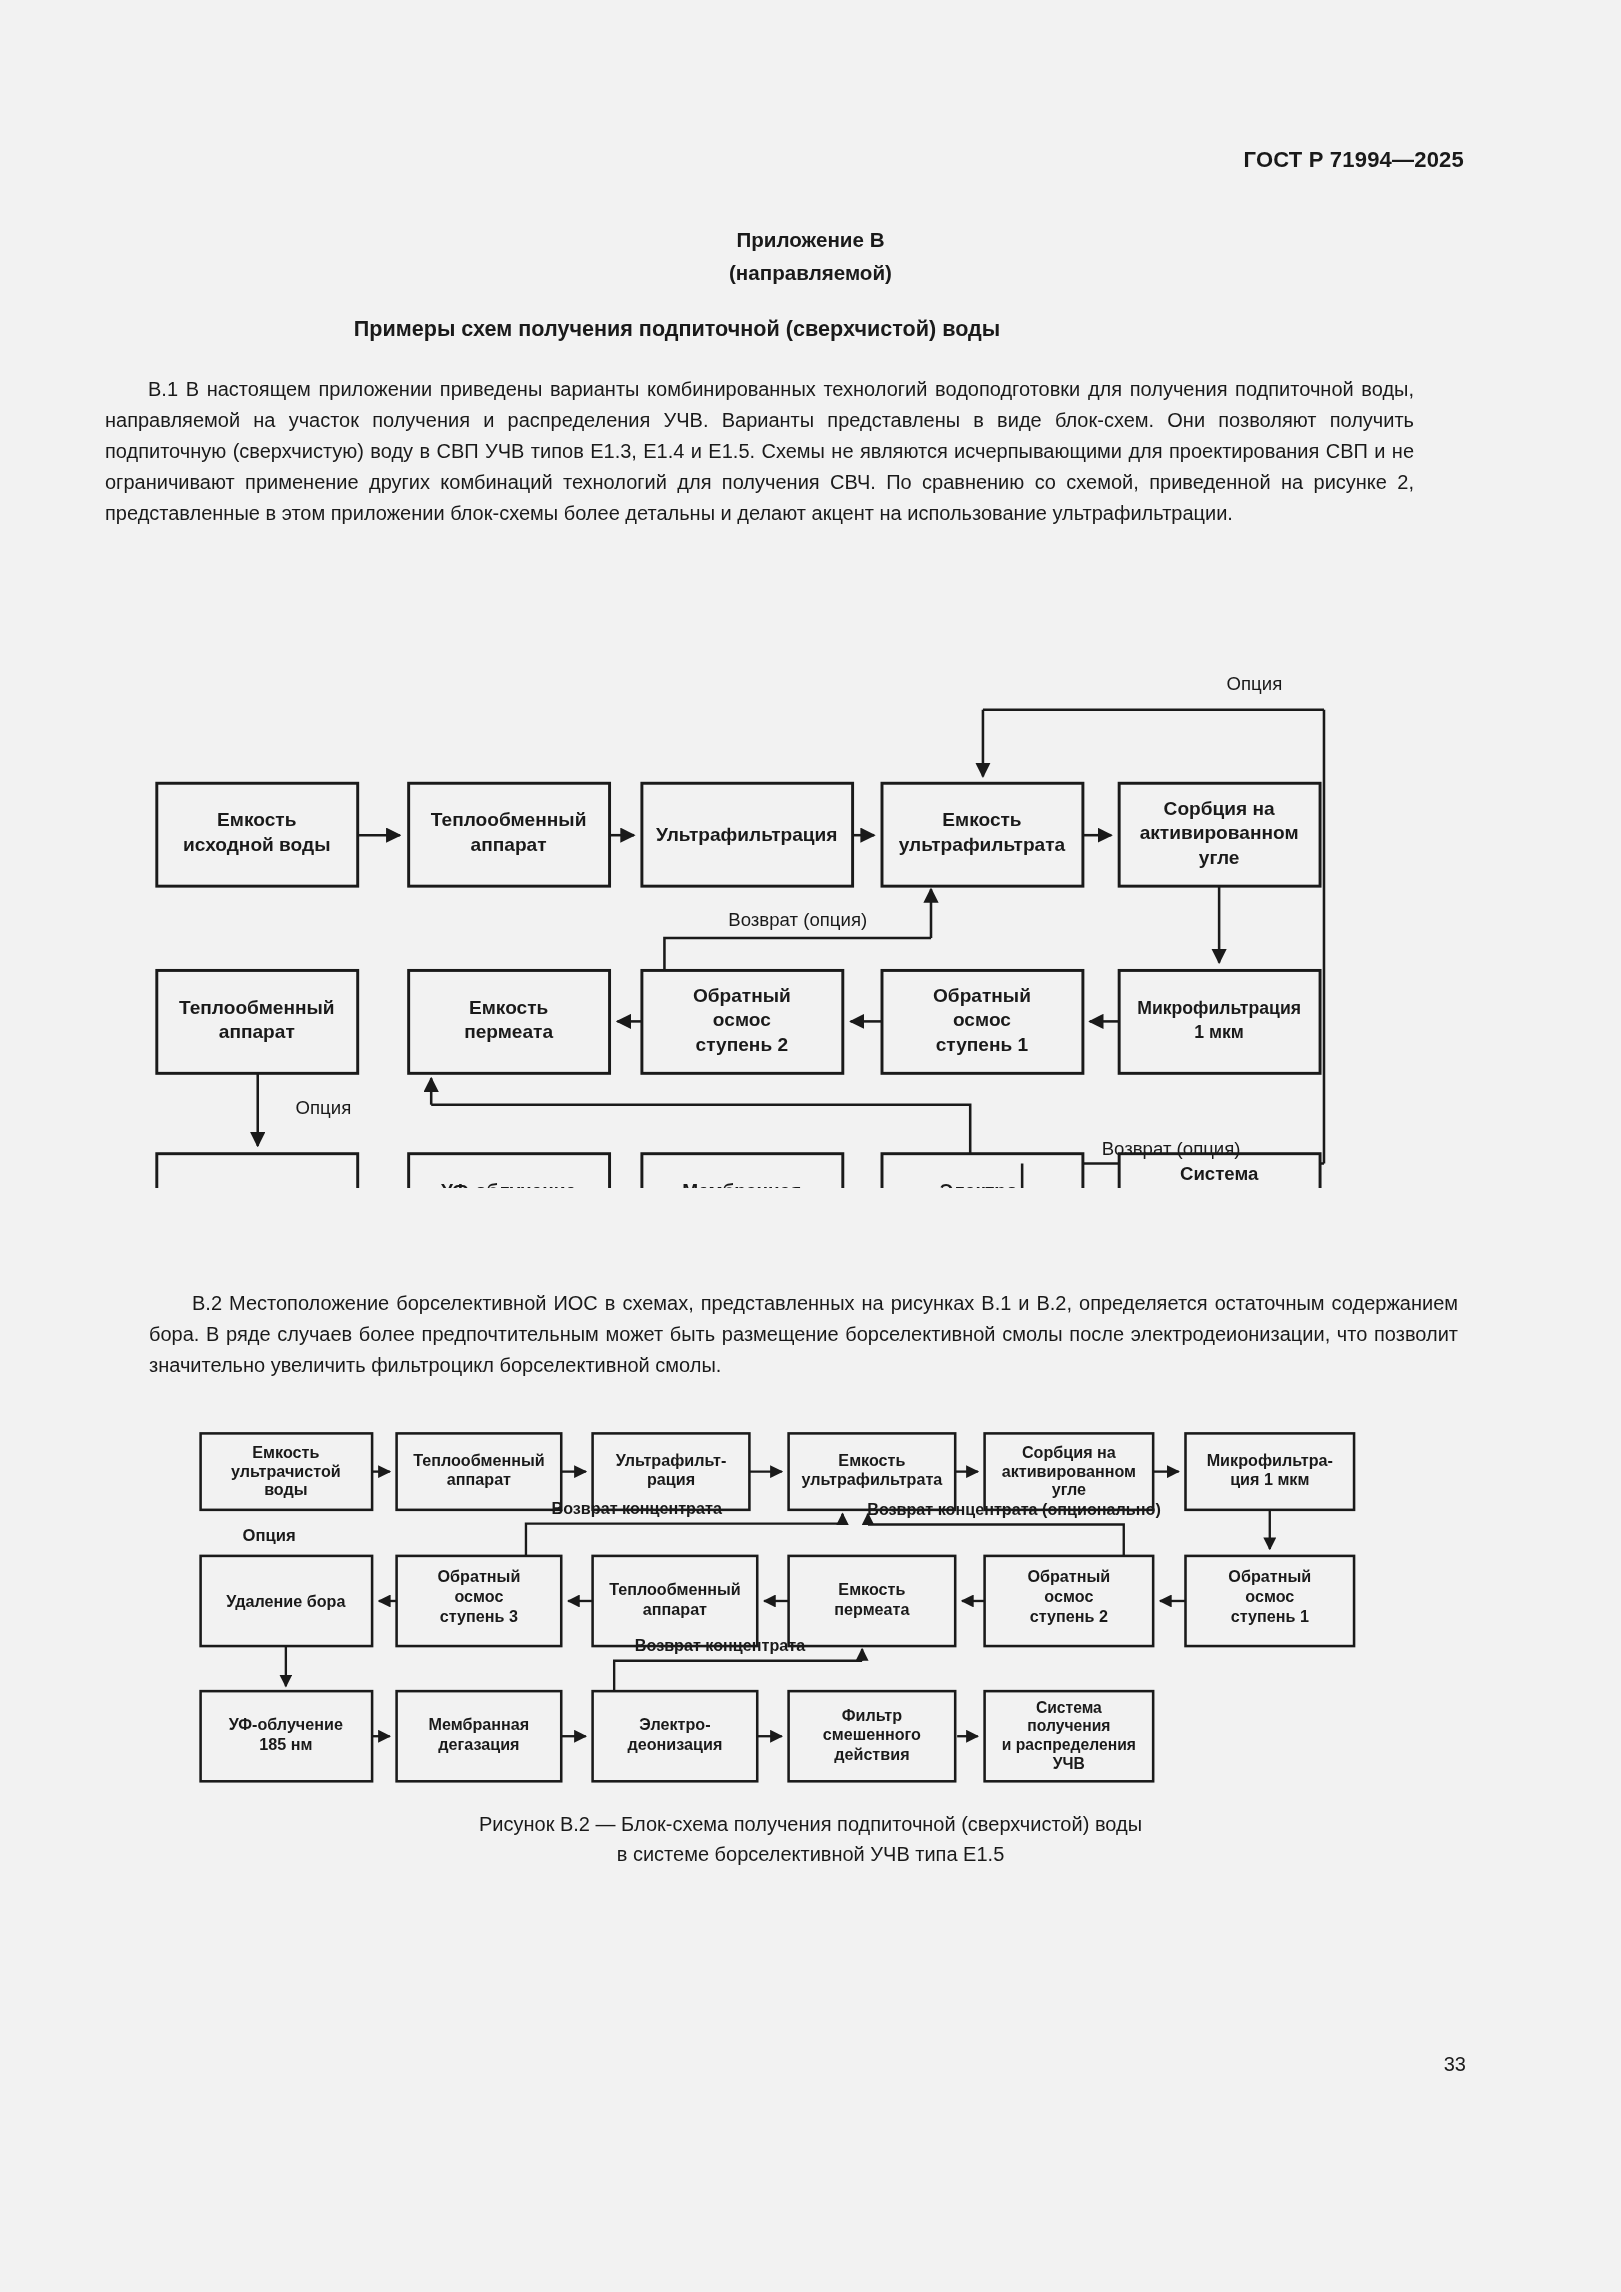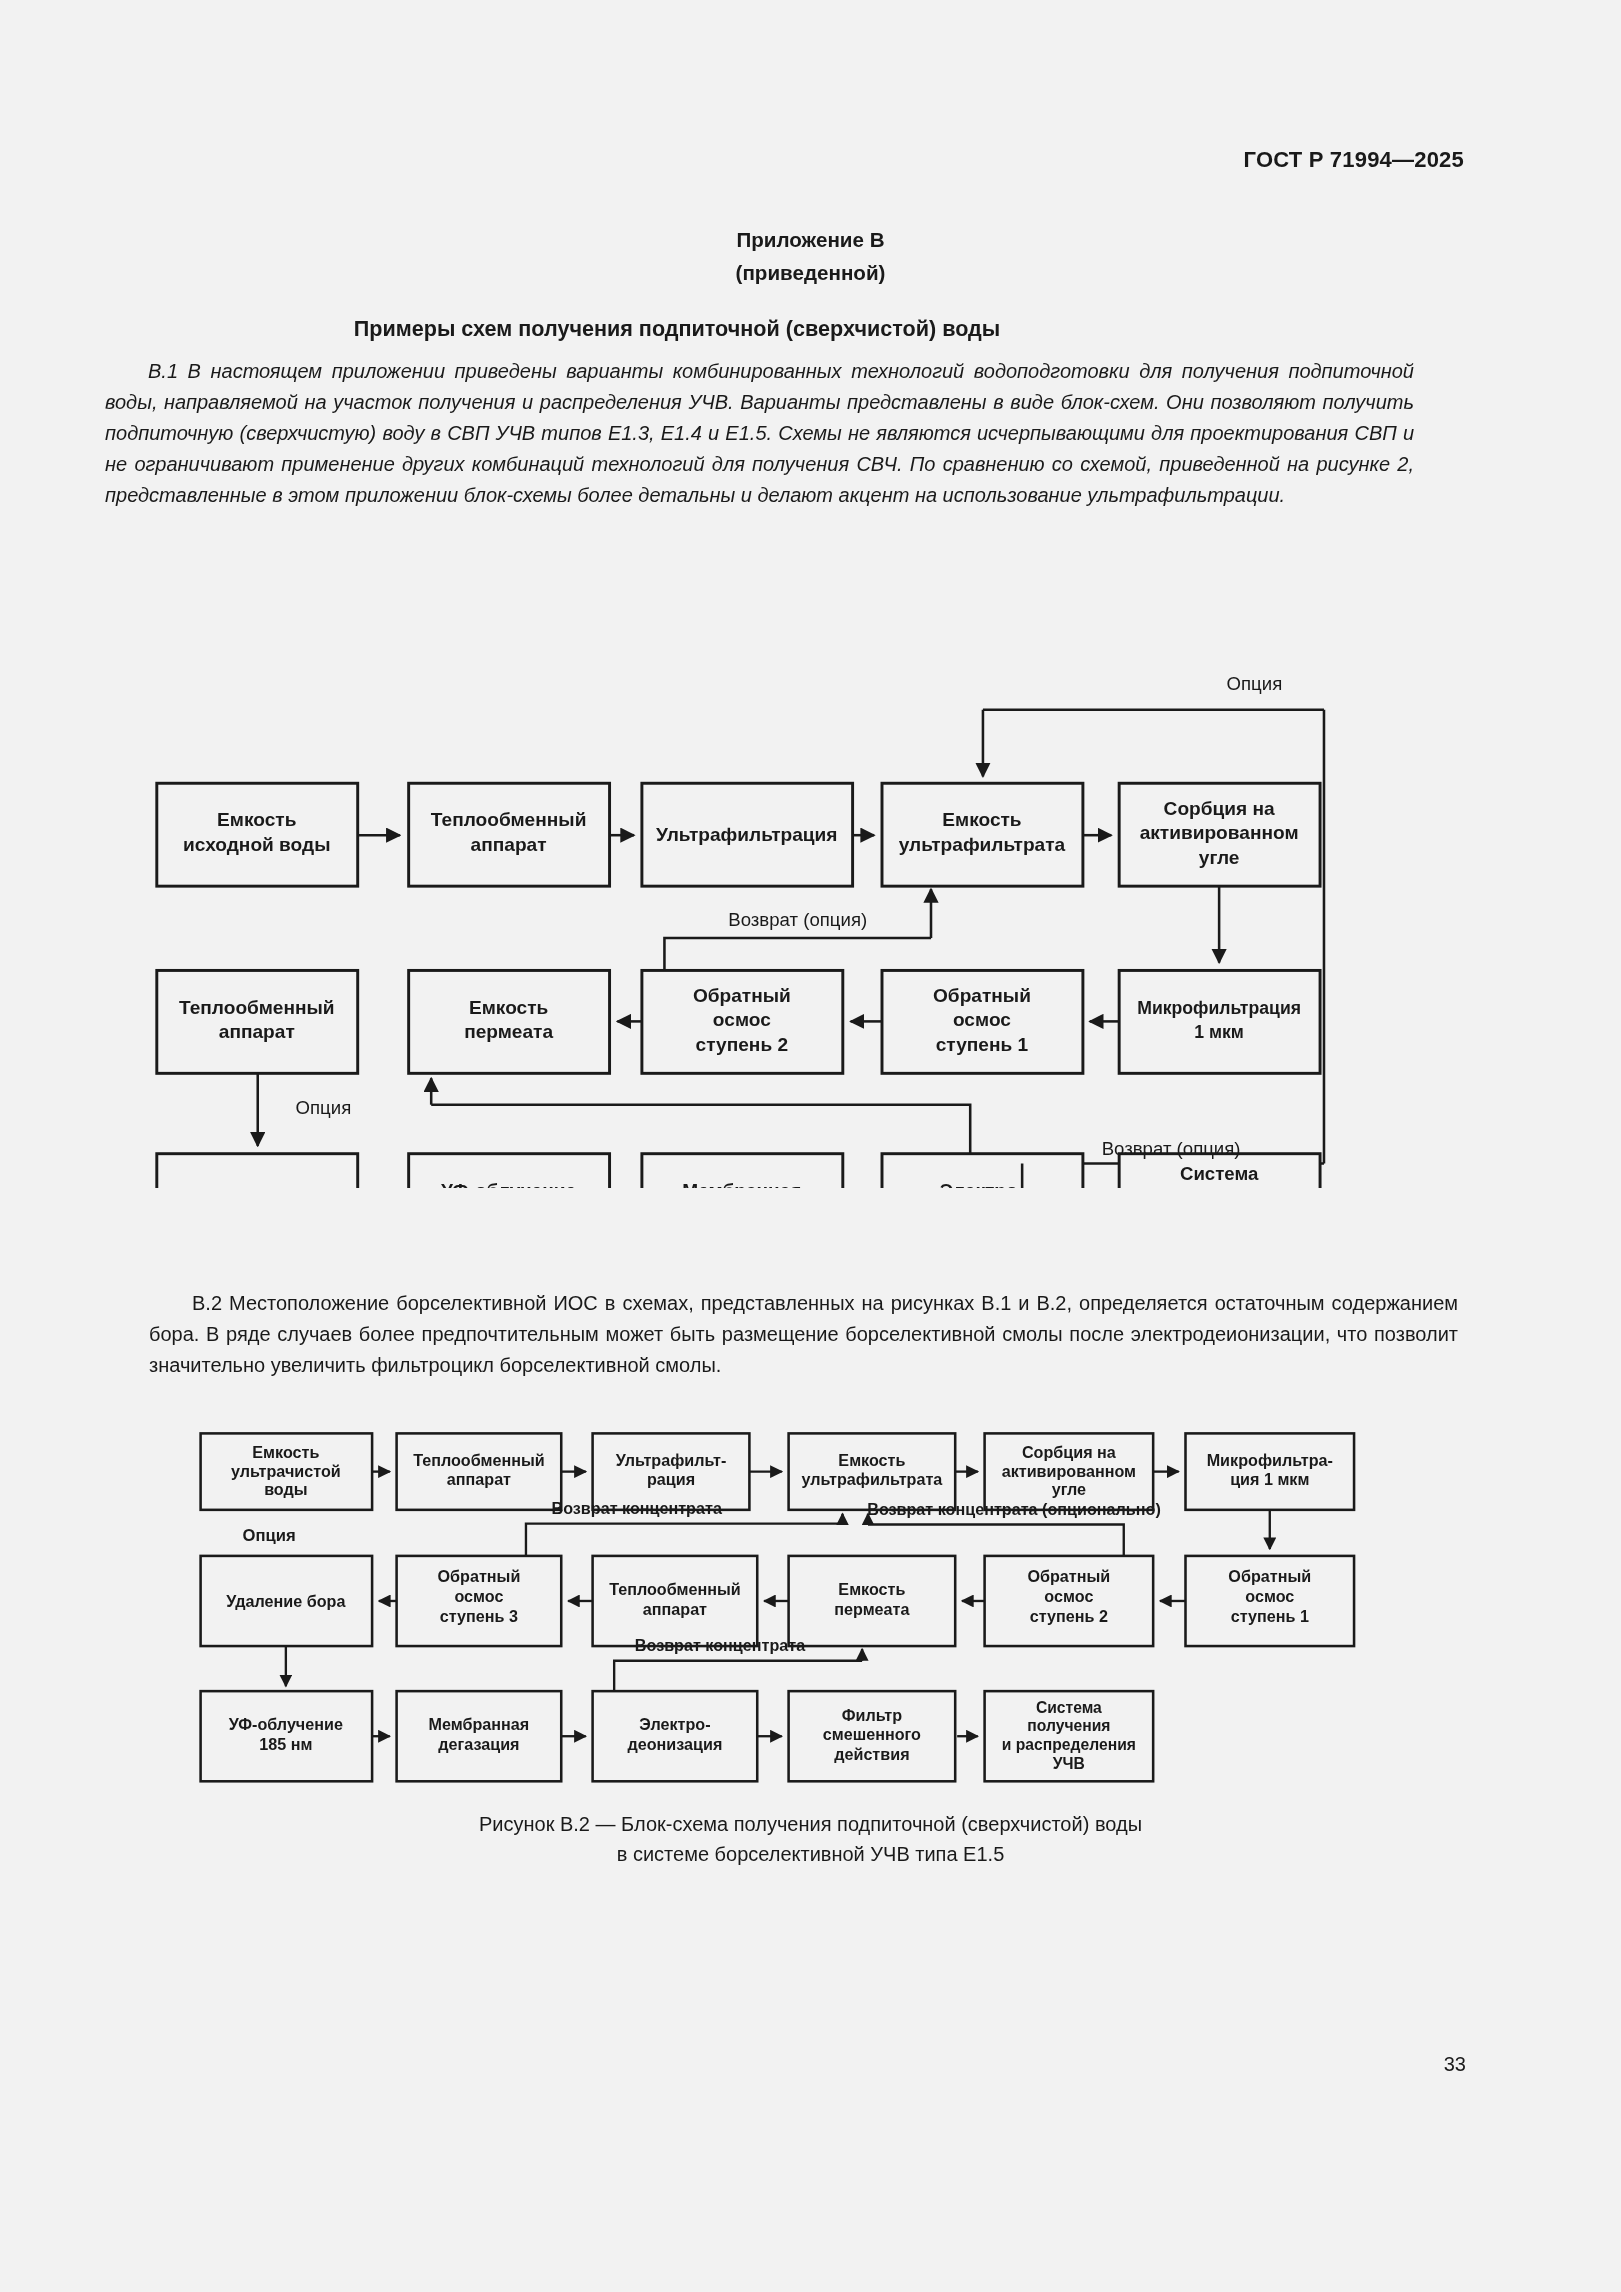--- a/index.html
+++ b/index.html
@@ -51,21 +51,21 @@
   }
   .para {
     position: absolute;
     left: 105px;
     width: 1309px;
     font-size: 20px;
     line-height: 31px;
     text-align: justify;
     text-justify: inter-word;
   }
-  .para.p1 { top: 356px; font-style: italic; }
+  .para.p1 { top: 374px; }
   .para.p2 { top: 1288px; margin-left: 44px; }
   .para .indent { display: inline-block; width: 43px; }
 
   .figcaption {
     position: absolute;
     left: 0;
     width: 1621px;
     text-align: center;
     font-size: 20px;
     line-height: 30px;
@@ -104,21 +104,21 @@
 </style>
 </head>
 <body>
 
 <div class="page">
 
   <div class="header-std">ГОСТ Р 71994—2025</div>
 
   <div class="annex-title">
     <div>Приложение В</div>
-    <div>(приведенной)</div>
+    <div>(направляемой)</div>
   </div>
 
   <div class="annex-subtitle">Примеры схем получения подпиточной (сверхчистой) воды</div>
 
   <div class="para p1"><span class="indent"></span><span>В.1 В настоящем приложении приведены варианты комбинированных технологий водоподготовки для получения подпиточной воды, направляемой на участок получения и распределения УЧВ. Варианты представлены в виде блок-схем. Они позволяют получить подпиточную (сверхчистую) воду в СВП УЧВ типов Е1.3, Е1.4 и Е1.5. Схемы не являются исчерпывающими для проектирования СВП и не ограничивают применение других комбинаций технологий для получения СВЧ. По сравнению со схемой, приведенной на рисунке 2, представленные в этом приложении блок-схемы более детальны и делают акцент на использование ультрафильтрации.</span></div>
 
   <div class="figwrap f1">
   <svg width="1225" height="588" viewBox="0 0 1250 600">
     <defs>
       <marker id="ah" viewBox="0 0 10 10" refX="9" refY="5" markerWidth="6" markerHeight="6" orient="auto-start-reverse">

